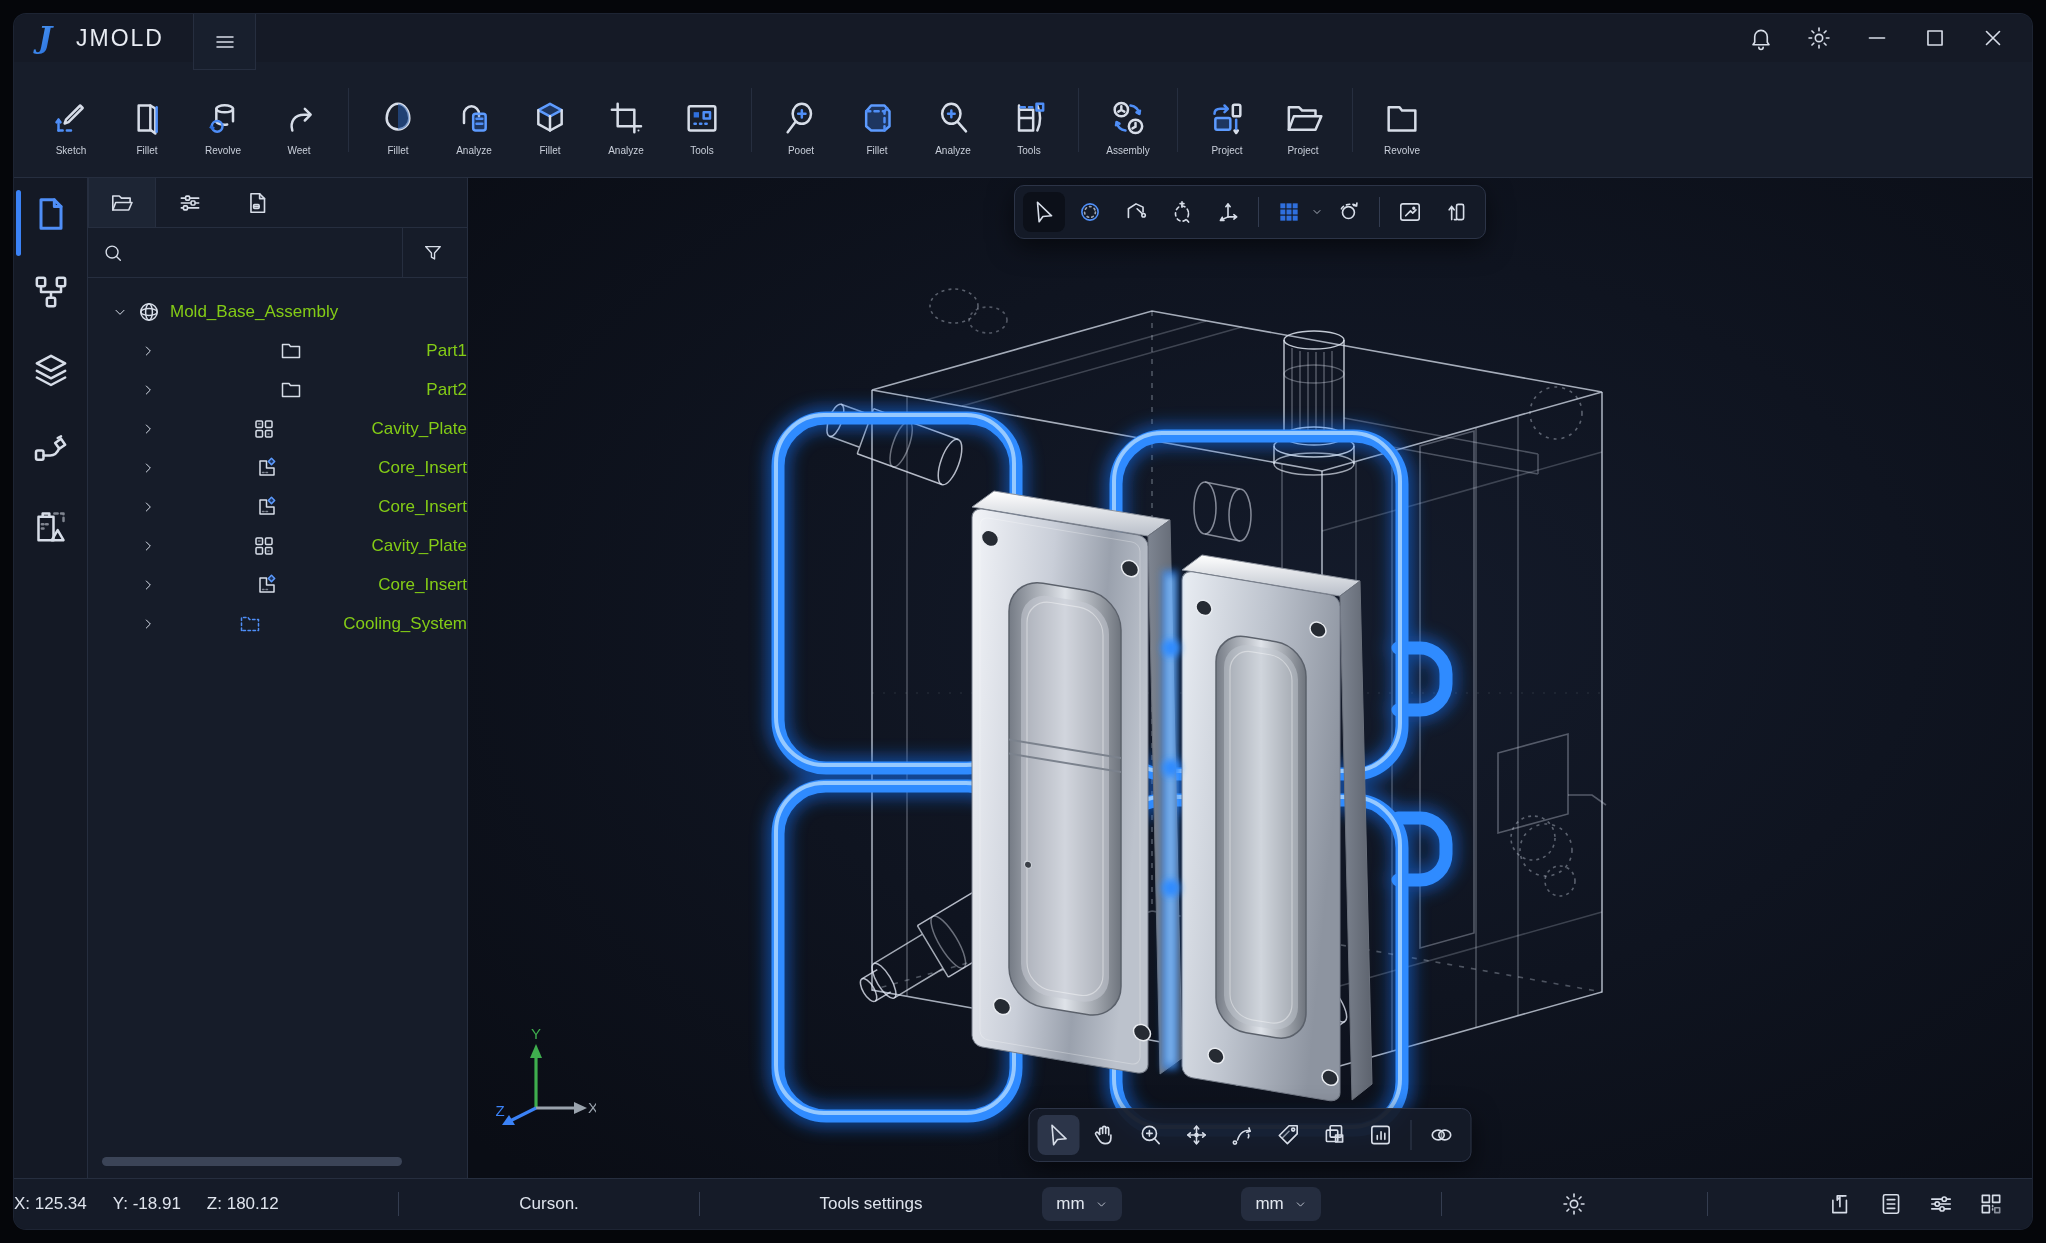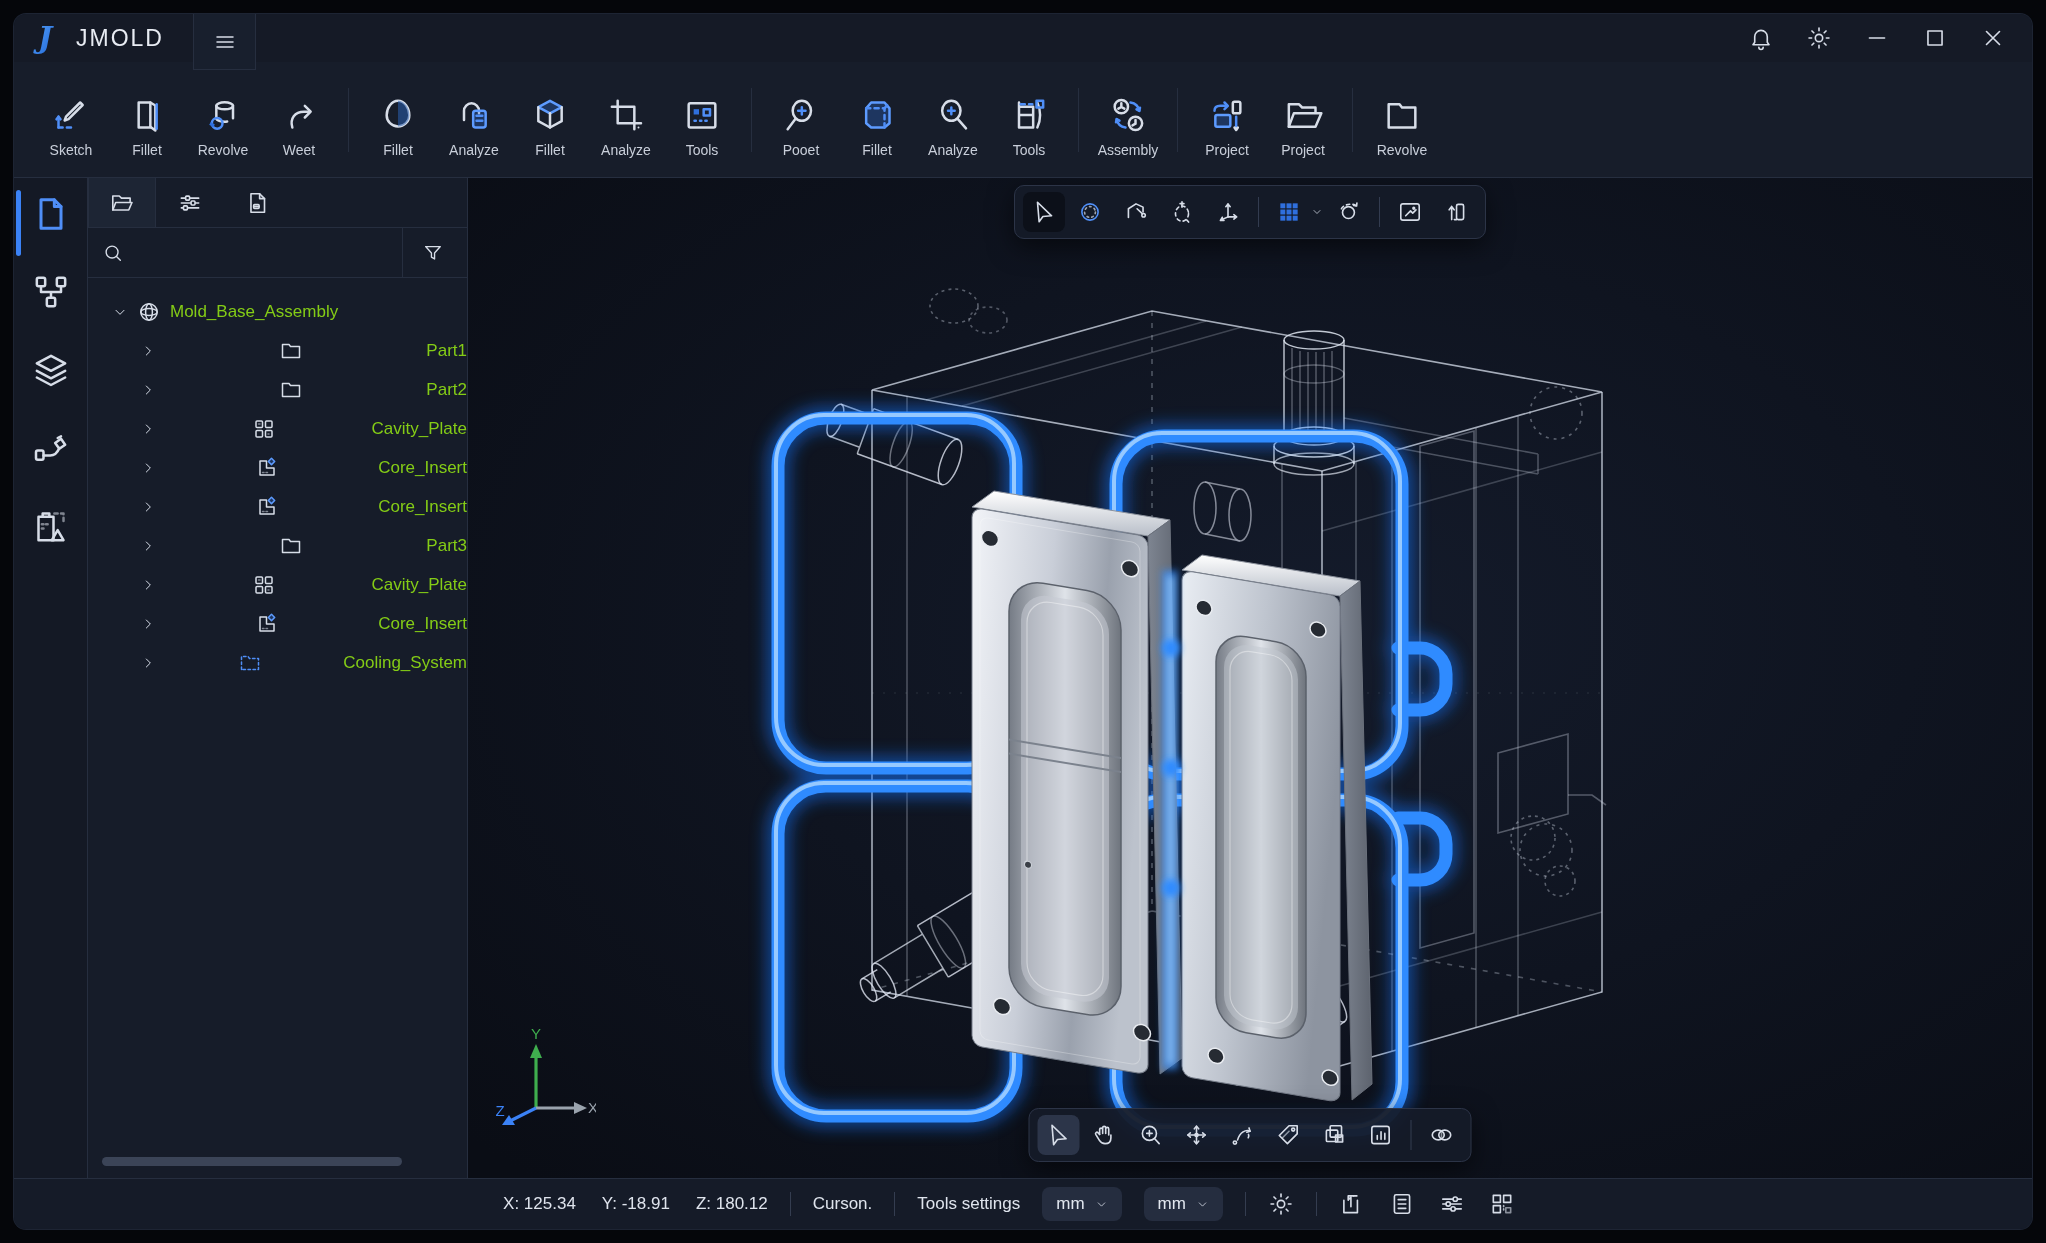--- a/index.html
+++ b/index.html
@@ -21,21 +21,21 @@
   .menu-tab{position:absolute;left:179px;top:0;width:63px;height:56px;background:#181f2d;
     border:1px solid var(--border);border-top:none;display:flex;align-items:center;justify-content:center;z-index:5;}
   .tb-right{margin-left:auto;display:flex;align-items:center;gap:32px;padding-right:26px;}
   .tb-btn{width:26px;height:26px;display:flex;align-items:center;justify-content:center;cursor:pointer;}
   
   .main-toolbar{height:116px;background:var(--toolbar);border-bottom:1px solid var(--border);
     display:flex;align-items:center;padding:0 14px;flex:0 0 auto;}
   .tool-group{display:flex;align-items:flex-start;gap:6px;padding:0 8px;}
   .tool-btn{width:70px;display:flex;flex-direction:column;align-items:center;gap:7px;padding-top:14px;cursor:pointer;border-radius:8px;}
   .tool-btn .ic{width:40px;height:40px;}
-  .tool-btn .lbl{font-size:14px;color:#c9cfda;white-space:nowrap;}
+  .tool-btn .lbl{font-size:10px;color:#c9cfda;white-space:nowrap;}
   .tg-div{width:1px;height:64px;background:var(--border);margin:0 6px;align-self:center;}
   
   .content{flex:1;display:flex;min-height:0;}
   .rail{width:74px;background:var(--rail);border-right:1px solid var(--border);display:flex;
     flex-direction:column;align-items:center;padding-top:16px;gap:38px;position:relative;}
   .rail-item{width:40px;height:40px;display:flex;align-items:center;justify-content:center;cursor:pointer;position:relative;}
   .rail-active-bar{position:absolute;left:2px;top:12px;width:5px;height:66px;background:var(--accent);border-radius:3px;}
   
   .tree-panel{width:380px;background:var(--panel);border-right:1px solid var(--border);display:flex;flex-direction:column;position:relative;}
   .tree-tabs{height:50px;border-bottom:1px solid var(--border);display:flex;align-items:stretch;}
@@ -62,21 +62,21 @@
   .float-bar.bottom{bottom:16px;}
   .fb-btn{width:42px;height:40px;display:flex;align-items:center;justify-content:center;border-radius:8px;cursor:pointer;}
   .fb-btn.active-dark{background:#0c1019;}
   .fb-btn.active-light{background:#2c3549;}
   .fb-btn .ic{width:26px;height:26px;}
   .fb-div{width:1px;height:30px;background:#333c50;margin:0 5px;}
   .fb-chev{width:14px;height:40px;display:flex;align-items:center;justify-content:center;cursor:pointer;margin-left:-4px;}
   .axis-triad{position:absolute;left:28px;bottom:40px;width:100px;height:110px;}
   
   .statusbar{height:51px;background:var(--status);border-top:1px solid var(--border);
-    display:flex;align-items:center;justify-content:center;gap:22px;padding-right:28px;font-size:17px;flex:0 0 auto;}
+    display:flex;align-items:center;justify-content:space-between;gap:22px;padding-right:28px;font-size:17px;flex:0 0 auto;}
   .coords{display:flex;gap:26px;color:#dfe4ed;}
   .sb-div{width:1px;height:24px;background:#343d50;}
   .sb-text{color:#dfe4ed;cursor:pointer;}
   .unit-select{display:flex;align-items:center;gap:10px;background:#252d3f;border-radius:8px;
     padding:7px 14px;cursor:pointer;color:#e2e7ef;}
   .sb-icons{display:flex;align-items:center;gap:24px;}
   .sb-ic{width:26px;height:26px;cursor:pointer;}
   
   svg.ln{fill:none;stroke:var(--icon);stroke-width:1.5;stroke-linecap:round;stroke-linejoin:round;display:block;width:100%;height:100%;}
   svg.ln .b{stroke:#4f8ef7;}
@@ -500,33 +500,20 @@
               </svg>
             </span>
           <span class="ti">
               <svg class="ln" viewBox="0 0 24 24">
             <path d="M5 5h6.5v7H19v7H5z"></path>
                 <path class="soft" d="M7.5 16.5h1.5M11 16.5h1.5" stroke-dasharray="1.5 2"></path>
             <rect class="bf" x="14.2" y="3.2" width="4.5" height="4.5" transform="rotate(45 16.5 5.5)"></rect>
               </svg>
             </span>
           <span class="tl">Core_Insert</span>
-        </div>
-        <div class="tree-row child">
-          <span class="tw">
-              <svg class="ln" viewBox="0 0 24 24">
-                <path d="M9.5 6l6 6-6 6"></path>
-              </svg>
-            </span>
-          <span class="ti">
-              <svg class="ln" viewBox="0 0 24 24">
-                <path d="M3.5 18.5v-13h6.5l1.5 2h9v11z"></path>
-              </svg>
-            </span>
-          <span class="tl">Part3</span>
         </div>
         <div class="tree-row child">
           <span class="tw">
               <svg class="ln" viewBox="0 0 24 24">
                 <path d="M9.5 6l6 6-6 6"></path>
               </svg>
             </span>
           <span class="ti">
               <svg class="ln" viewBox="0 0 24 24">
             <rect x="4" y="4" width="6.5" height="6.5" rx="1"></rect>

